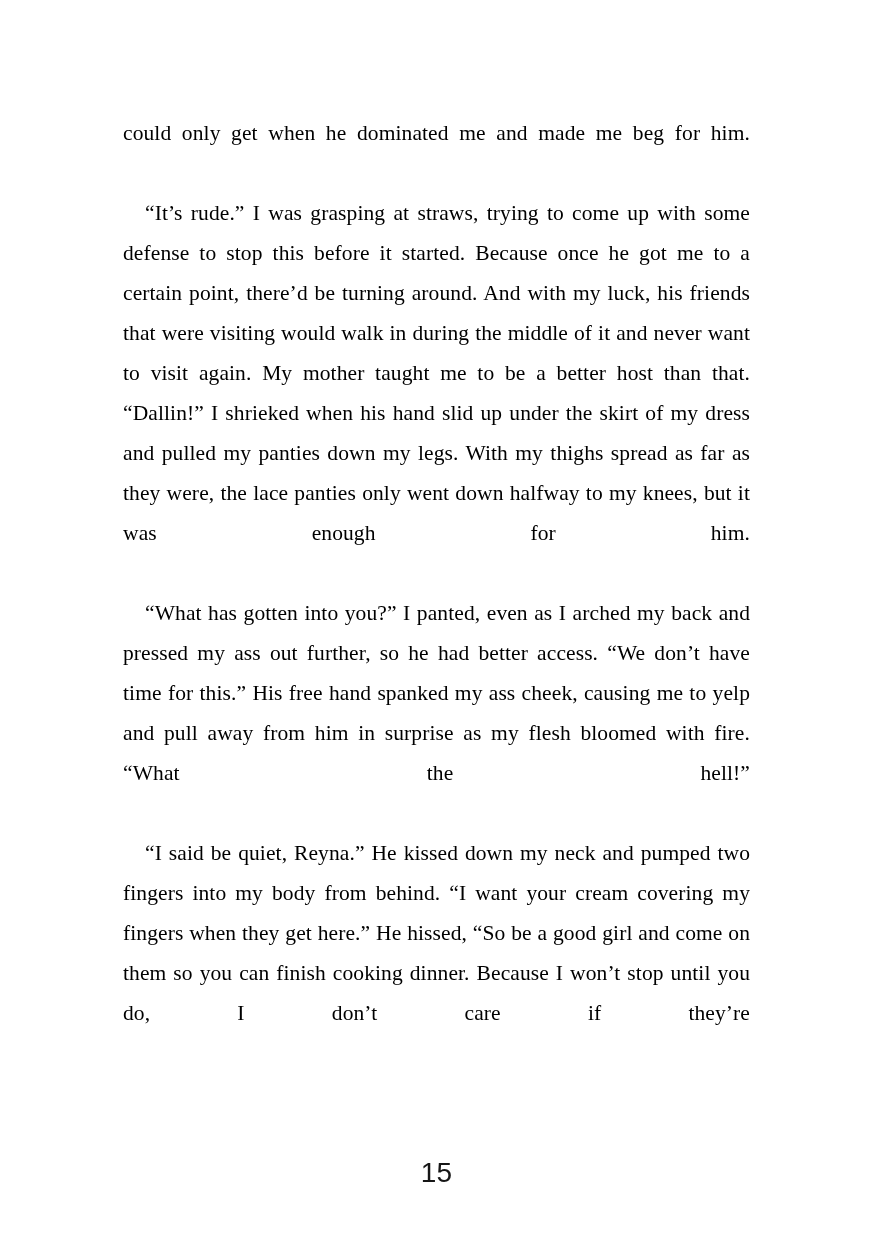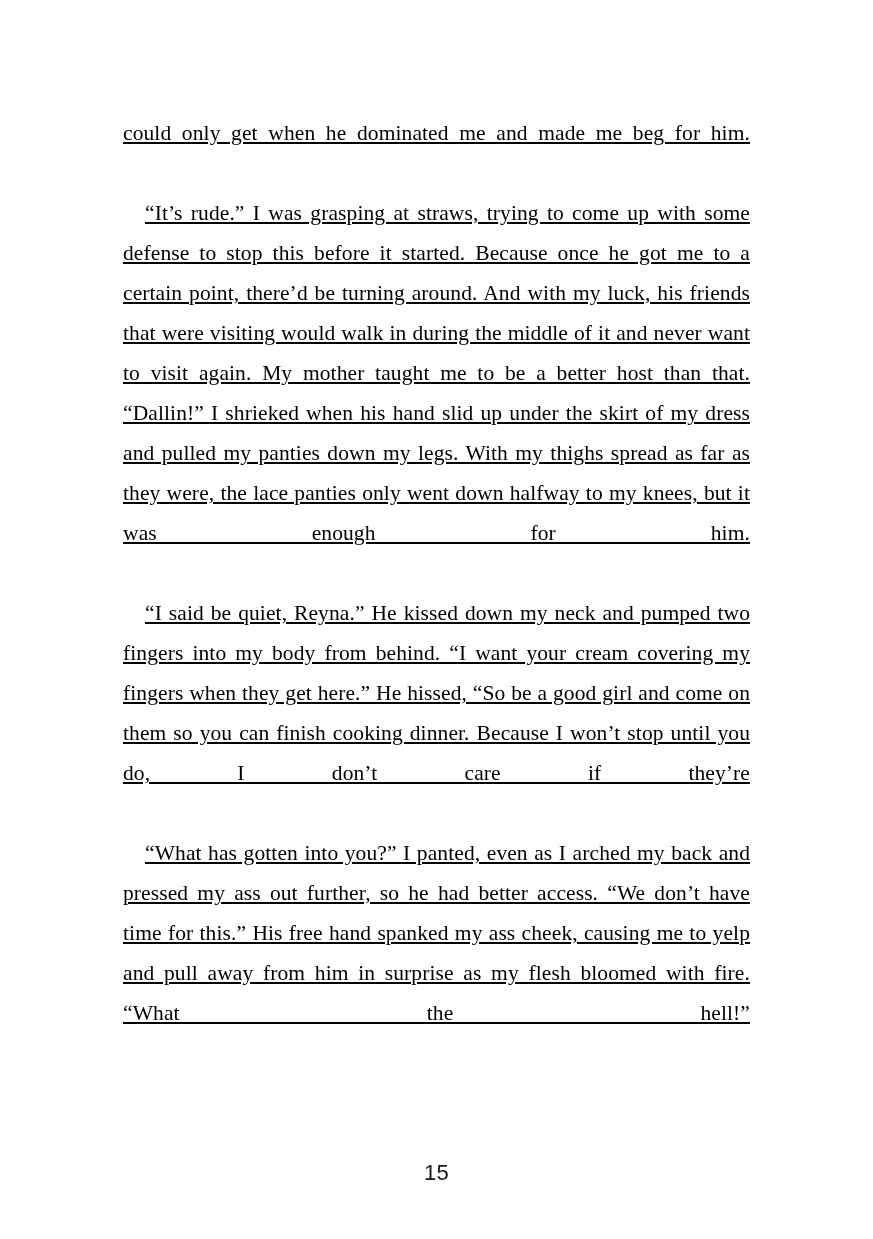--- a/index.html
+++ b/index.html
@@ -37,21 +37,20 @@
     padding: 0;
     font-size: 21.5px;
     line-height: 40px;
     text-align: justify;
     text-justify: inter-word;
     text-indent: 22px;
     hyphens: none;
     -webkit-hyphens: none;
     letter-spacing: 0.1px;
     word-spacing: 0.2px;
-    text-decoration: underline;
   }
 
   
   p.body-paragraph.continuation {
     text-indent: 0;
   }
 
   
   p.body-paragraph::after {
     content: "";
@@ -59,33 +58,33 @@
     width: 100%;
   }
 
   #page-number {
     position: absolute;
     left: 0;
     right: 0;
     top: 1159px;
     text-align: center;
     font-family: "Liberation Sans", "DejaVu Sans", sans-serif;
-    font-size: 22px;
+    font-size: 28px;
     line-height: 28px;
     color: #161616;
     letter-spacing: 0.3px;
   }
 </style>
 </head>
 <body>
 
 <div id="page">
 
   <div id="text-block">
       <p class="body-paragraph continuation">could only get when he dominated me and made me beg for him.</p>
       <p class="body-paragraph">“It’s rude.” I was grasping at straws, trying to come up with some defense to stop this before it started. Because once he got me to a certain point, there’d be turning around. And with my luck, his friends that were visiting would walk in during the middle of it and never want to visit again. My mother taught me to be a better host than that. “Dallin!” I shrieked when his hand slid up under the skirt of my dress and pulled my panties down my legs. With my thighs spread as far as they were, the lace panties only went down halfway to my knees, but it was enough for him.</p>
+      <p class="body-paragraph">“What has gotten into you?” I panted, even as I arched my back and pressed my ass out further, so he had better access. “We don’t have time for this.” His free hand spanked my ass cheek, causing me to yelp and pull away from him in surprise as my flesh bloomed with fire. “What the hell!”</p>
       <p class="body-paragraph">“I said be quiet, Reyna.” He kissed down my neck and pumped two fingers into my body from behind. “I want your cream covering my fingers when they get here.” He hissed, “So be a good girl and come on them so you can finish cooking dinner. Because I won’t stop until you do, I don’t care if they’re</p>
-      <p class="body-paragraph">“What has gotten into you?” I panted, even as I arched my back and pressed my ass out further, so he had better access. “We don’t have time for this.” His free hand spanked my ass cheek, causing me to yelp and pull away from him in surprise as my flesh bloomed with fire. “What the hell!”</p>
     </div>
 
   <div id="page-number">15</div>
 
 </div>
 
 </body></html>

